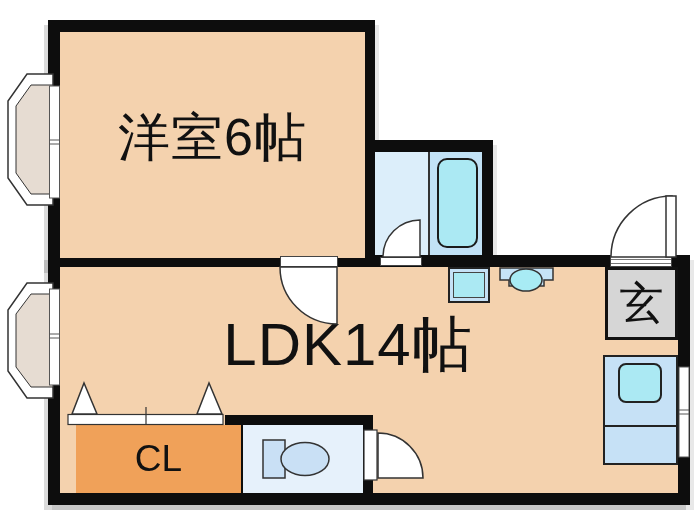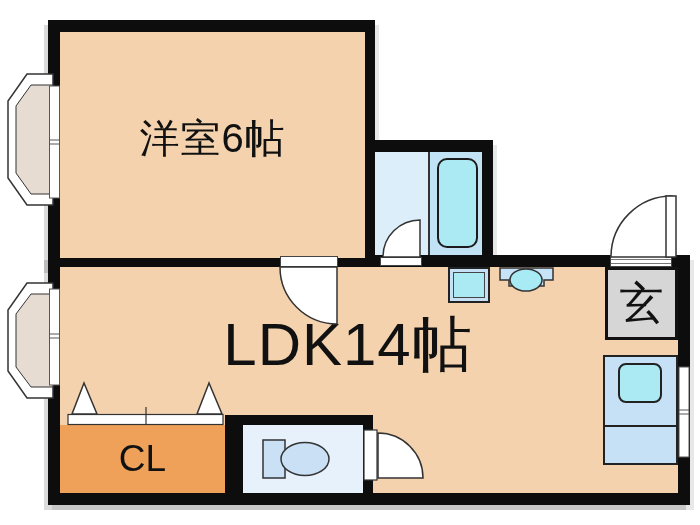--- a/index.html
+++ b/index.html
@@ -12,35 +12,35 @@
   .wall-block{position:absolute;background:var(--wall,#0d0d0d);}
   .shadowed{box-shadow:-4px 5px 0 rgba(0,0,0,.14), 4px 5px 0 rgba(0,0,0,.09);}
   
   .floor-west {left:60px; top:32px; width:305px; height:226px; background:var(--room-floor,#f4d2ae);}
   .floor-bath {left:375px;top:152px;width:107px;height:103px;background:var(--bathroom-floor,#dceefa);}
   .floor-main {left:60px; top:267px;width:618px;height:226px;background:var(--room-floor,#f4d2ae);}
   .floor-toilet{left:243px;top:425px;width:120px;height:68px;background:var(--toilet-floor,#e6f1fb);}
   .tub-area{left:428px;top:152px;width:54px;height:103px;background:var(--tub-area,#c2e2f6);border-left:2px solid #333;box-sizing:border-box;}
   .bathtub{left:437px;top:158px;width:41px;height:90px;background:var(--fixture-accent,#abe9f3);border:2px solid #1b1b1b;border-radius:10px;box-sizing:border-box;}
   .genkan{left:605px;top:267px;width:73px;height:73px;background:var(--entrance-floor,#d6d6d6);border:3px solid #111;box-sizing:border-box;display:flex;align-items:center;justify-content:center;}
-  .closet{left:60px;top:425px;width:165px;height:68px;background:var(--closet,#f0a159);display:flex;align-items:center;justify-content:center;}
+  .closet{left:76px;top:425px;width:165px;height:68px;background:var(--closet,#f0a159);display:flex;align-items:center;justify-content:center;}
   .kitchen{left:603px;top:355px;width:75px;height:110px;background:var(--fixture-fill,#c6e1f6);border:2px solid #222;box-sizing:border-box;}
   .kitchen .sink{position:absolute;left:13px;top:6px;width:44px;height:40px;background:var(--fixture-accent,#abe9f3);border:2px solid #222;border-radius:8px;box-sizing:border-box;}
   .kitchen .divider{position:absolute;left:0;right:0;top:68px;height:2px;background:#222;}
   .washer-pan{left:448px;top:267px;width:42px;height:36px;background:var(--fixture-fill,#c6e1f6);border:2px solid #222;box-sizing:border-box;}
   .washer-pan .inner{position:absolute;left:3px;right:3px;top:3px;bottom:3px;background:var(--fixture-accent,#abe9f3);border:1px solid #444;}
   
   .threshold{position:absolute;background:#fff;border:1px solid #444;box-sizing:border-box;}
   .th-west{left:280px;top:256px;width:58px;height:11px;}
   .th-bath{left:380px;top:257px;width:42px;height:9px;}
   .th-entrance{left:610px;top:255px;width:62px;height:12px;
     background:linear-gradient(#fff 0 3px,#777 3px 4px,#fff 4px 7px,#777 7px 8px,#fff 8px 12px);}
   
   .room-label{color:#111;font-weight:500;}
-  .lbl-west{left:60px;top:110px;width:305px;height:56px;display:flex;align-items:center;justify-content:center;font-size:40px;letter-spacing:1px;}
+  .lbl-west{left:60px;top:110px;width:305px;height:56px;display:flex;align-items:center;justify-content:center;font-size:52px;letter-spacing:1px;}
   .lbl-ldk{left:188px;top:316px;width:320px;height:58px;display:flex;align-items:center;justify-content:center;font-size:60px;letter-spacing:1px;}
   .lbl-cl{font-size:37px;}
   .lbl-genkan{font-size:44px;}
   svg.overlay{position:absolute;left:0;top:0;pointer-events:none;}
 </style>
 </head>
 <body>
 
 <div class="stage">
 

